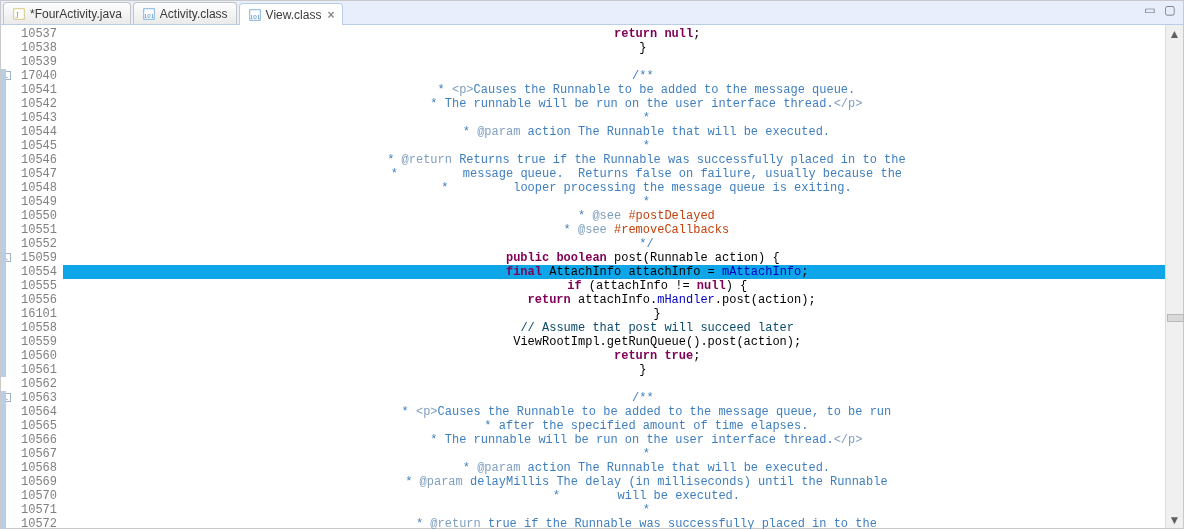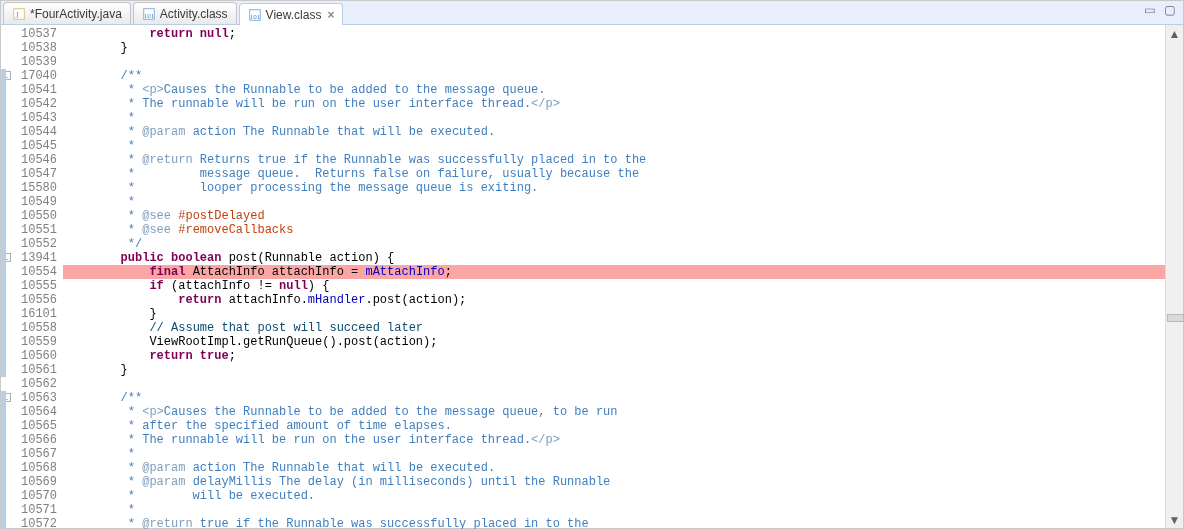--- a/index.html
+++ b/index.html
@@ -119,24 +119,25 @@
     padding-top: 2px;
   }
   .gutter div { height: 14px; text-align: right; }
   .code {
     flex: 1;
     font-family: Consolas, "Courier New", monospace;
     font-size: 12px;
     line-height: 14px;
     padding-top: 2px;
     white-space: pre;
+    text-align: center;
   }
   .code .line { height: 14px; }
   .code .hl {
-    background: #fca5a5;
+    background: #0ea5e9;
     display: block;
     width: 100%;
   }
   .scrollbar {
     width: 17px;
     background: #f0f0f0;
     position: relative;
     border-left: 1px solid #dcdcdc;
   }
   .scrollbar .arrow {
@@ -226,26 +227,26 @@
         <div>10538</div>
         <div>10539</div>
         <div>17040</div>
         <div>10541</div>
         <div>10542</div>
         <div>10543</div>
         <div>10544</div>
         <div>10545</div>
         <div>10546</div>
         <div>10547</div>
-        <div>15580</div>
+        <div>10548</div>
         <div>10549</div>
         <div>10550</div>
         <div>10551</div>
         <div>10552</div>
-        <div>13941</div>
+        <div>15059</div>
         <div>10554</div>
         <div>10555</div>
         <div>10556</div>
         <div>16101</div>
         <div>10558</div>
         <div>10559</div>
         <div>10560</div>
         <div>10561</div>
         <div>10562</div>
         <div>10563</div>

